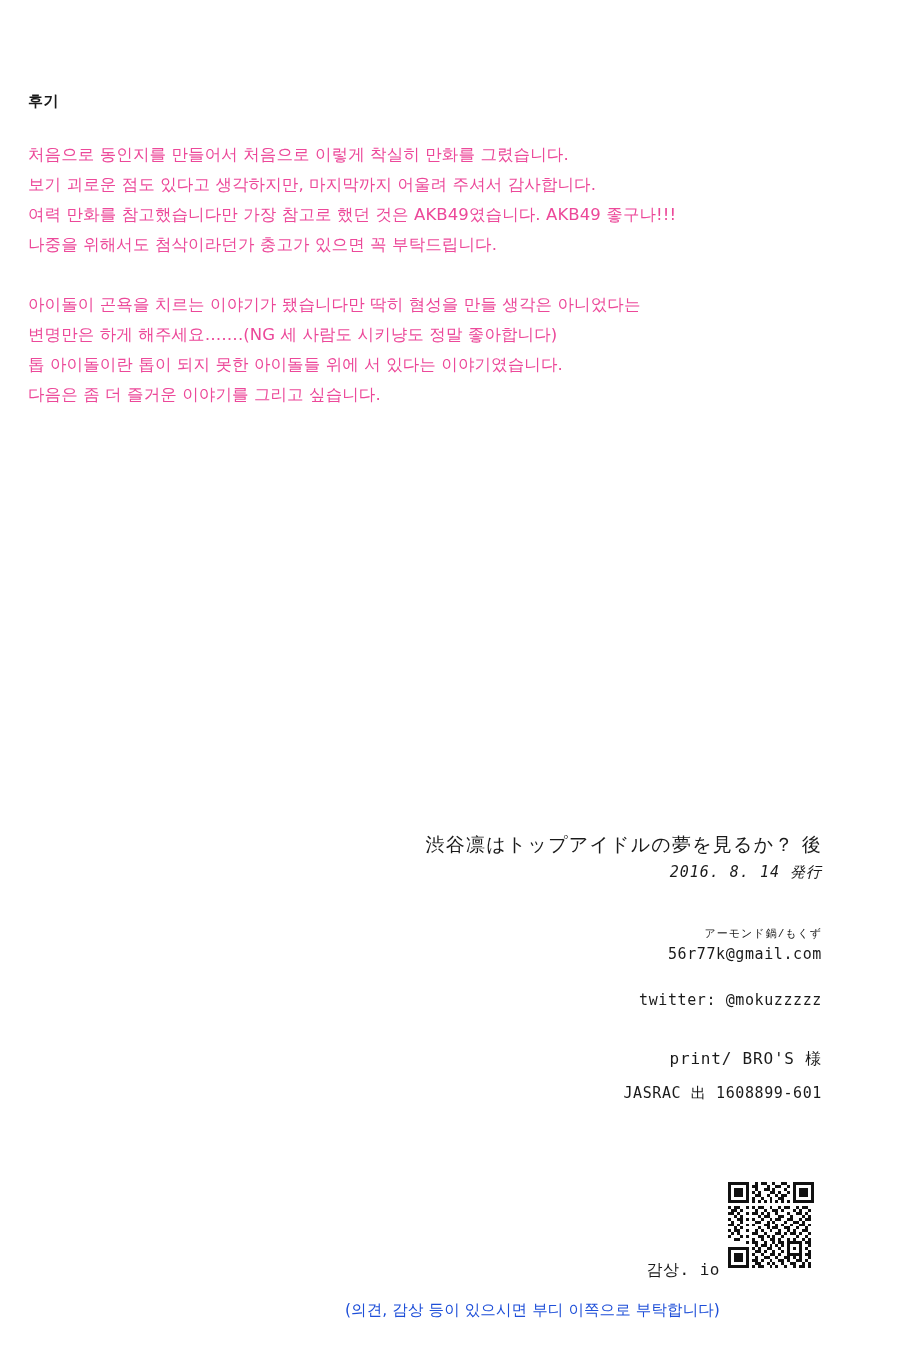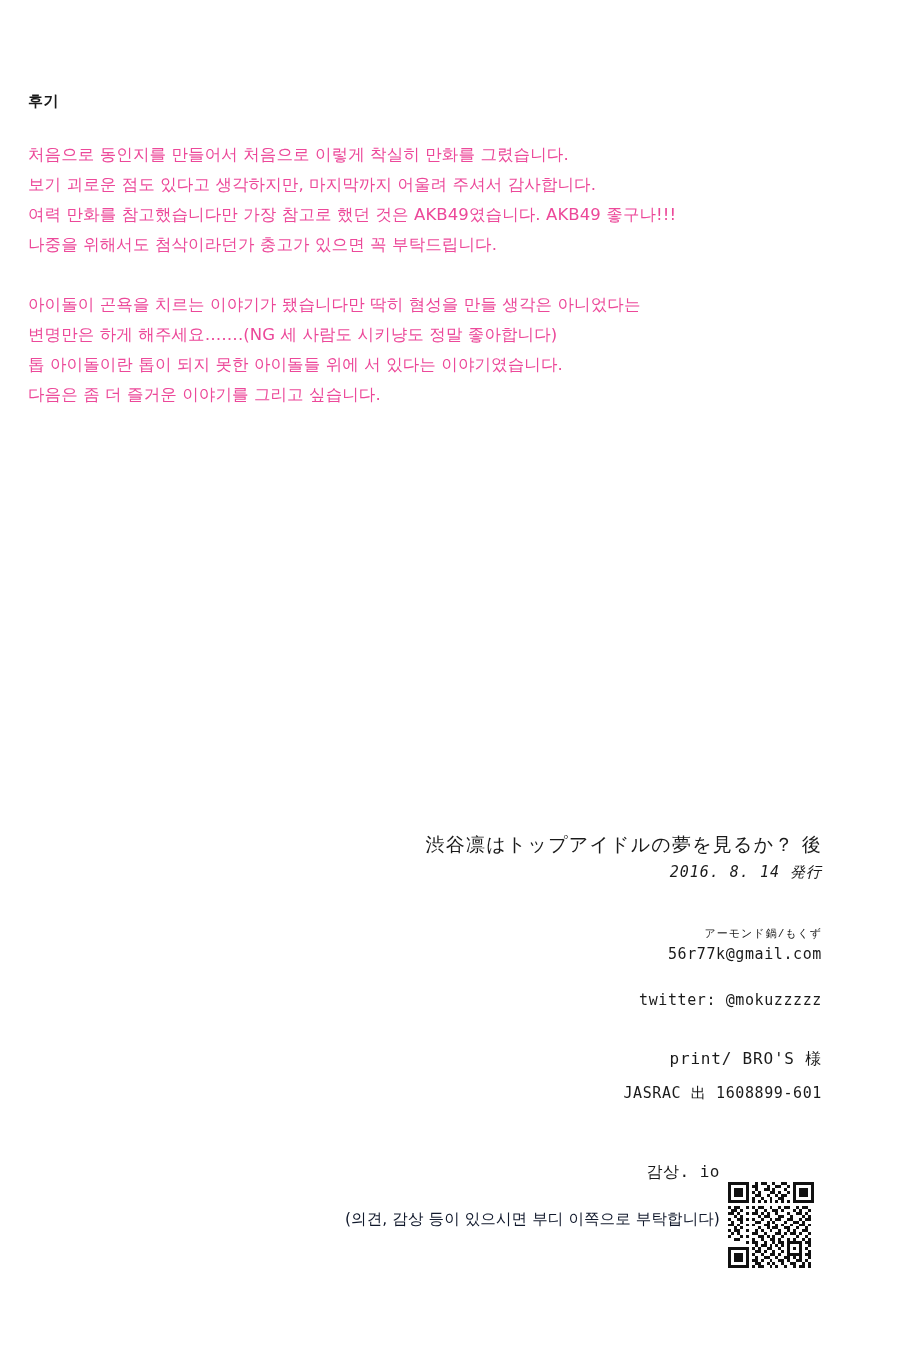--- a/index.html
+++ b/index.html
@@ -95,34 +95,34 @@
   .colophon .jasrac {
     margin-top: 14px;
     font-size: 15px;
     letter-spacing: 0.6px;
   }
 
   
   .feedback {
     position: absolute;
     left: 300px;
-    top: 1162px;
+    top: 1260px;
     width: 420px;
     text-align: right;
   }
   .feedback .fb-label {
     font-family: "DejaVu Sans Mono", "Liberation Mono", monospace;
     font-size: 16px;
     letter-spacing: 0.5px;
     color: #1a1a1a;
   }
   .feedback .fb-note {
-    margin-top: 26px;
+    margin-top: 19px;
     font-size: 15.5px;
-    color: #0f172a;
+    color: #1d4ed8;
     letter-spacing: 0.1px;
   }
 
   .qr {
     position: absolute;
     left: 728px;
     top: 1182px;
     width: 86px;
     height: 86px;
   }

